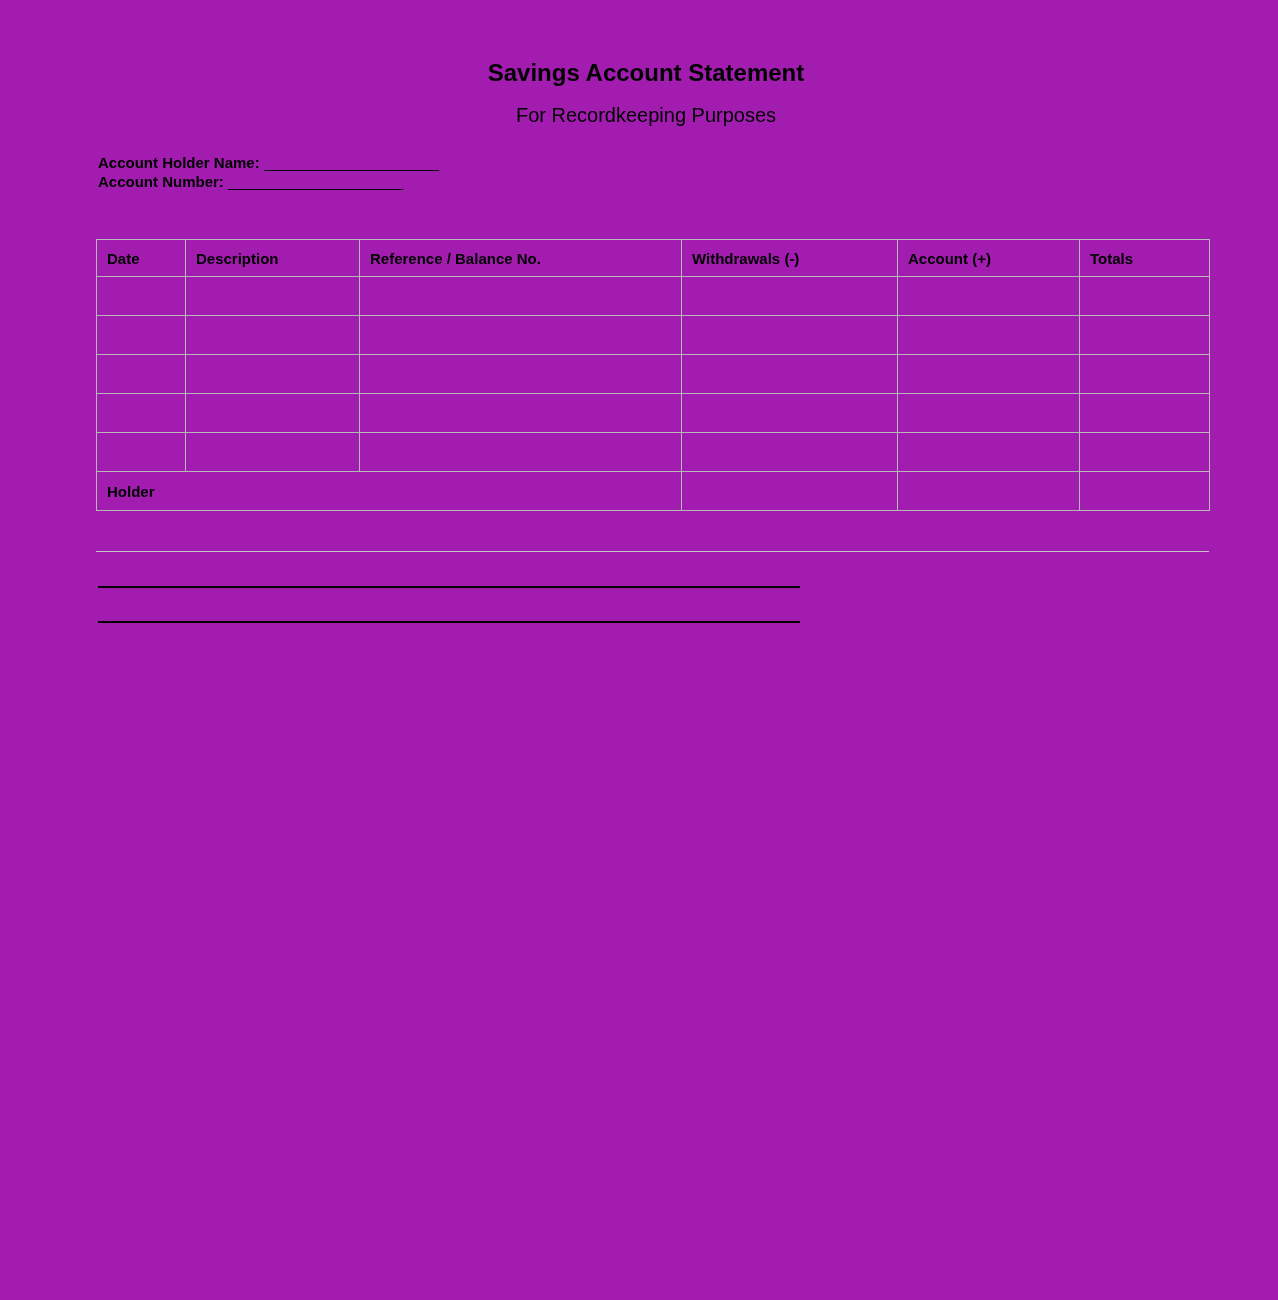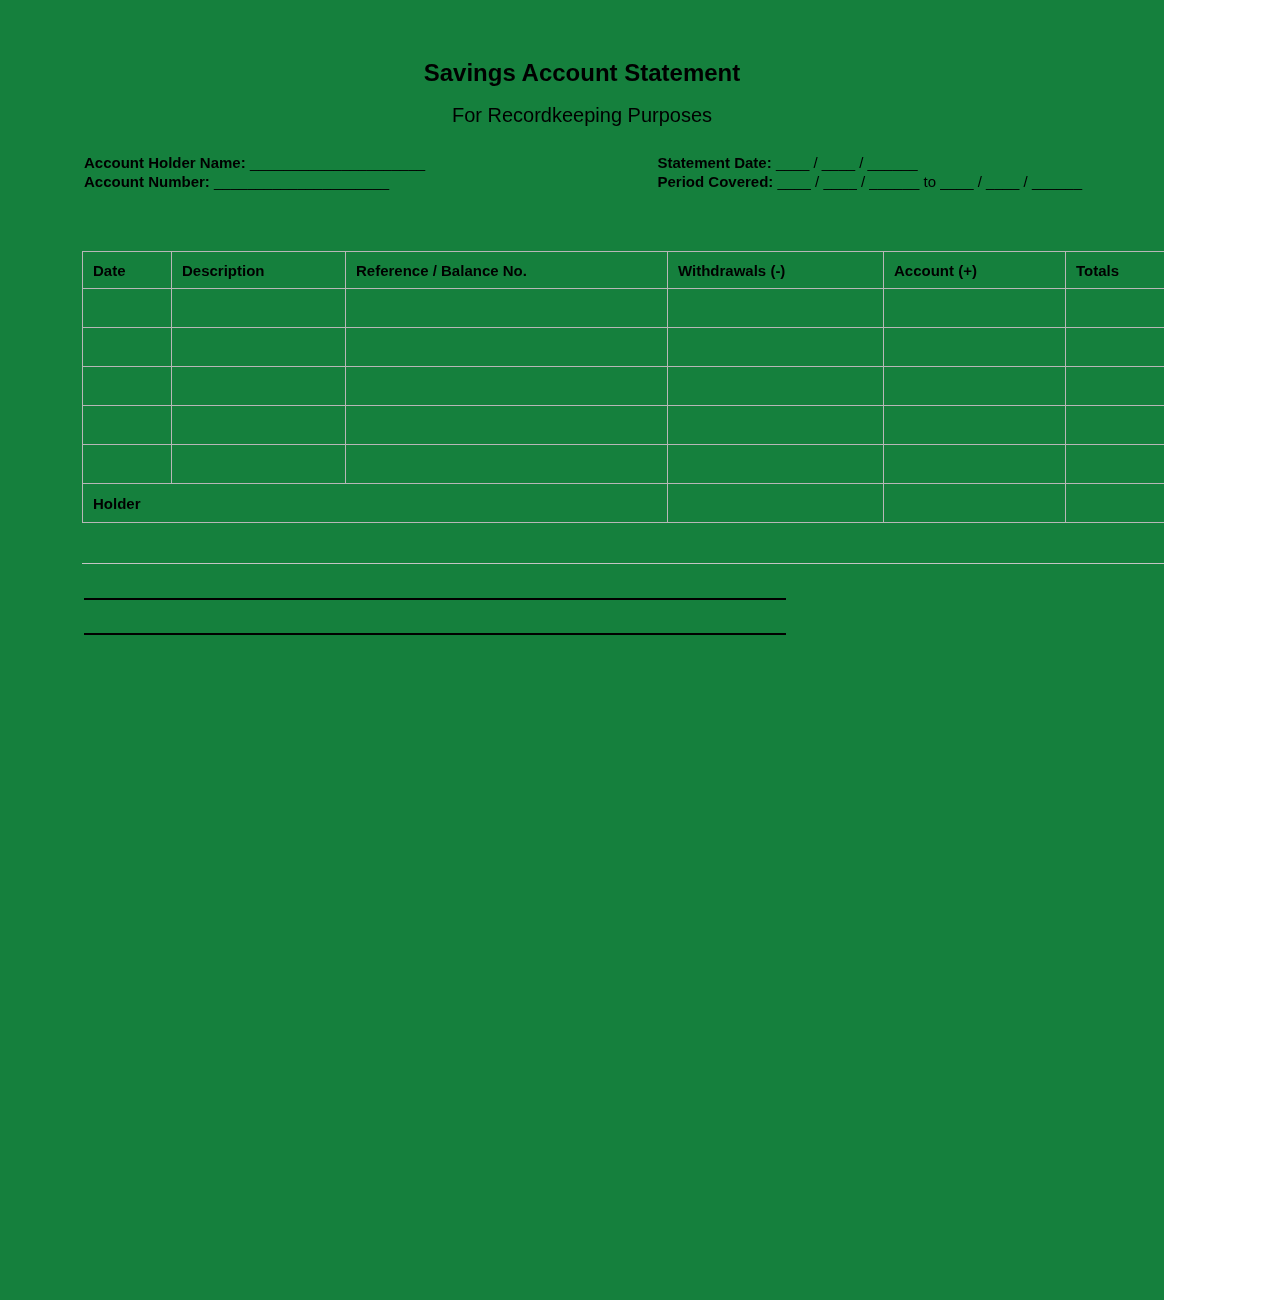--- a/index.html
+++ b/index.html
@@ -4,24 +4,25 @@
 <style>
   * { margin: 0; padding: 0; box-sizing: border-box; }
   html, body {
     width: 1278px;
     background: #ffffff;
     font-family: "Liberation Sans", sans-serif;
     color: #000000;
   }
   .page {
     position: relative;
-    width: 1164px;
+    width: 1278px;
     height: 1300px;
-    background: #15803d;
+    background: #a21caf;
     overflow: hidden;
+    padding-left: 14px;
   }
   .doc-title {
     padding-top: 59px;
     text-align: center;
     font-size: 24px;
     font-weight: bold;
     line-height: 28px;
   }
   .doc-subtitle {
     margin-top: 19px;
@@ -36,21 +37,21 @@
     margin-top: 30px;
     padding-left: 84px;
     padding-right: 82px;
     font-size: 15px;
     line-height: 18.5px;
   }
   .meta-line { white-space: nowrap; }
   .label { font-weight: bold; }
   .blank { font-weight: normal; letter-spacing: 0; }
   table.txn {
-    margin: 60px 0 0 82px;
+    margin: 48px 0 0 82px;
     width: 1113px;
     border-collapse: collapse;
     table-layout: fixed;
   }
   table.txn th, table.txn td {
     border: 1px solid #b7b7b7;
     font-size: 15px;
     text-align: left;
     vertical-align: middle;
     padding: 0 4px 0 10px;
@@ -92,30 +93,20 @@
 
   <div class="meta">
     <div class="meta-left">
       <div class="meta-line">
         <span class="label">Account Holder Name:</span>
         <span class="blank">_____________________</span>
       </div>
       <div class="meta-line">
         <span class="label">Account Number:</span>
         <span class="blank">_____________________</span>
-      </div>
-    </div>
-    <div class="meta-right">
-      <div class="meta-line">
-        <span class="label">Statement Date:</span>
-        <span class="blank">____ / ____ / ______</span>
-      </div>
-      <div class="meta-line">
-        <span class="label">Period Covered:</span>
-        <span class="blank">____ / ____ / ______ to ____ / ____ / ______</span>
       </div>
     </div>
   </div>
 
   <table class="txn">
     <colgroup>
       <col style="width:89px">
       <col style="width:174px">
       <col style="width:322px">
       <col style="width:216px">

